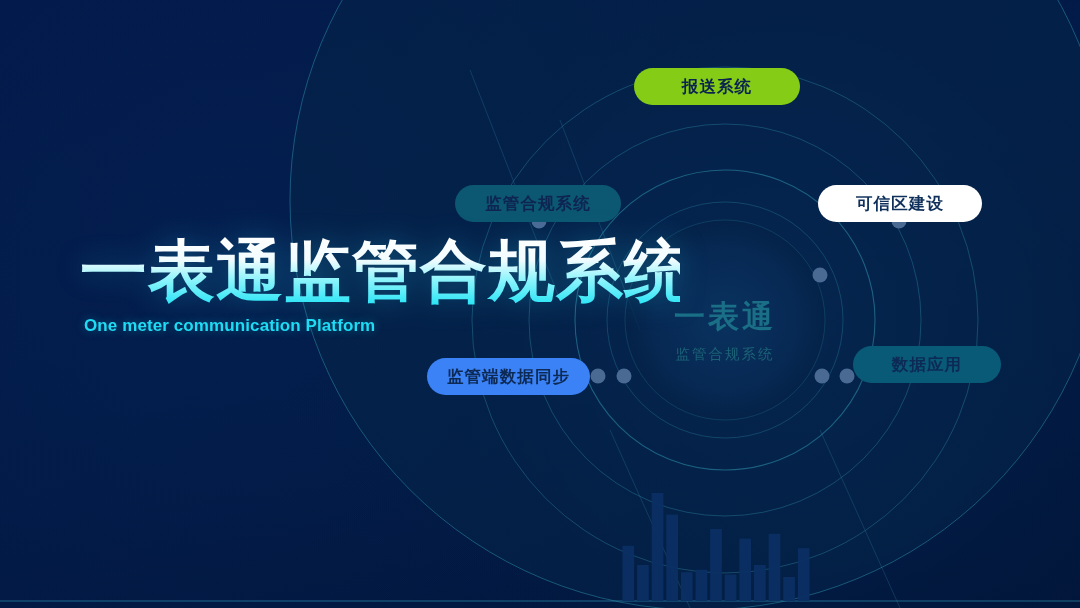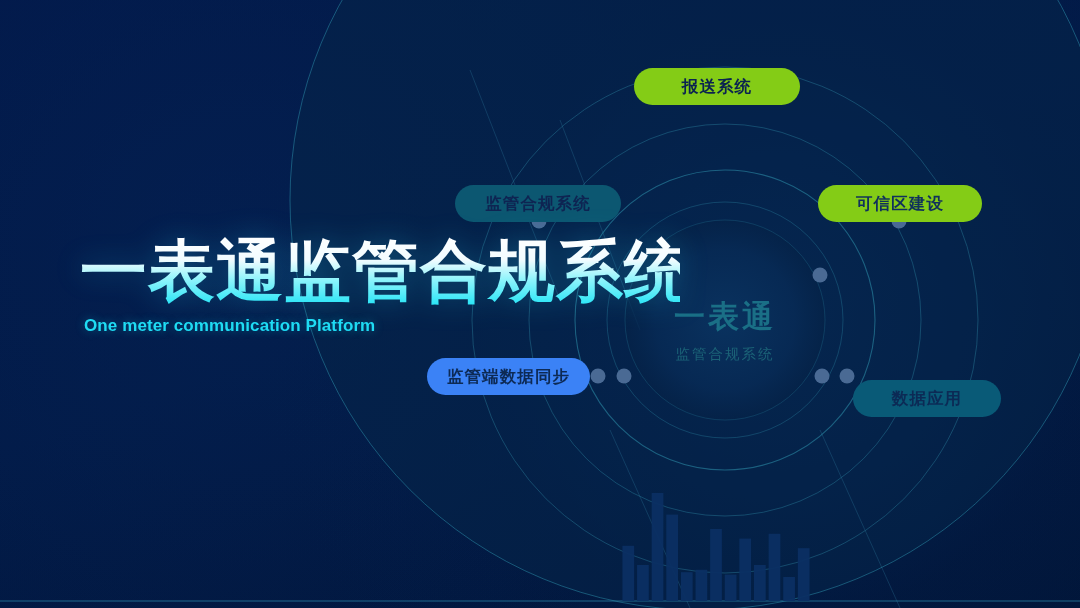--- a/index.html
+++ b/index.html
@@ -47,23 +47,23 @@
 
   
   .pill{
     position:absolute;display:flex;align-items:center;justify-content:center;
     height:37px;border-radius:19px;
     font-size:16.5px;font-weight:700;letter-spacing:1.1px;
     color:#0b2350;white-space:nowrap;box-sizing:border-box;
   }
   .pill.p0{left:634px;top:68px;width:166px;background:#84cc16;}
   .pill.p1{left:455px;top:185px;width:166px;background:#0c5771;color:#0e2452;}
-  .pill.p2{left:818px;top:185px;width:164px;background:#84cc16;color:#10305c;}
+  .pill.p2{left:818px;top:185px;width:164px;background:#ffffff;color:#10305c;}
   .pill.p3{left:427px;top:358px;width:163px;background:#3b82f6;color:#0d2a55;}
-  .pill.p4{left:853px;top:380px;width:148px;background:#095a77;color:#0c2a55;}
+  .pill.p4{left:853px;top:346px;width:148px;background:#095a77;color:#0c2a55;}
 
   
   .bars{position:absolute;left:0;bottom:0;width:1080px;height:140px;}
 </style>
 </head>
 <body>
 
 <div id="stage">
 
   <div class="bg-base"></div>

